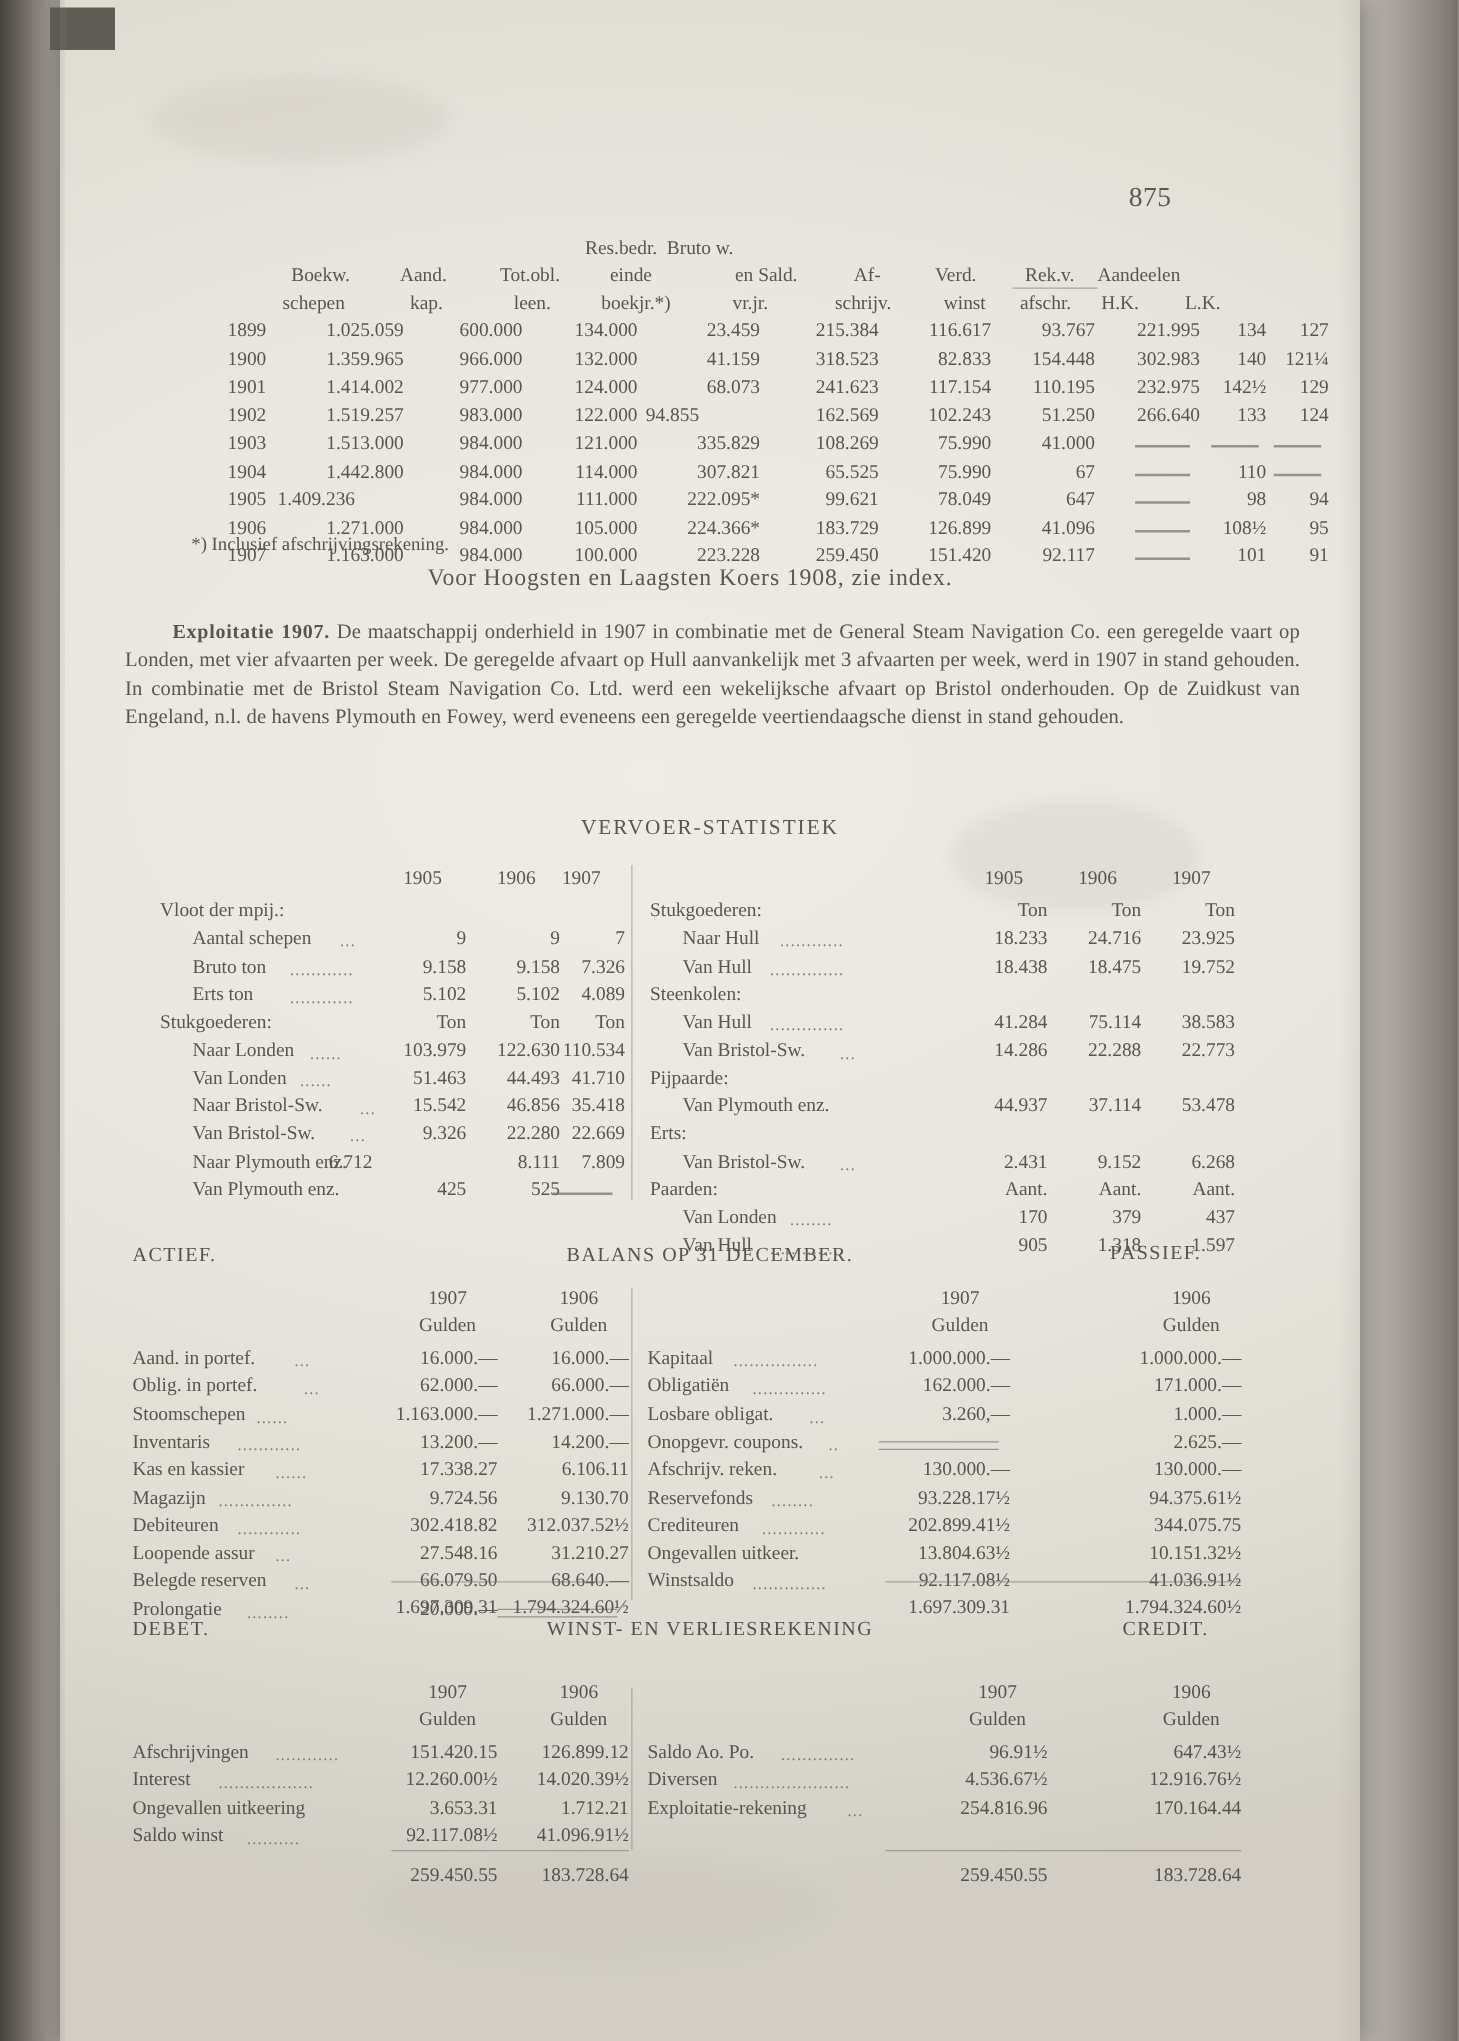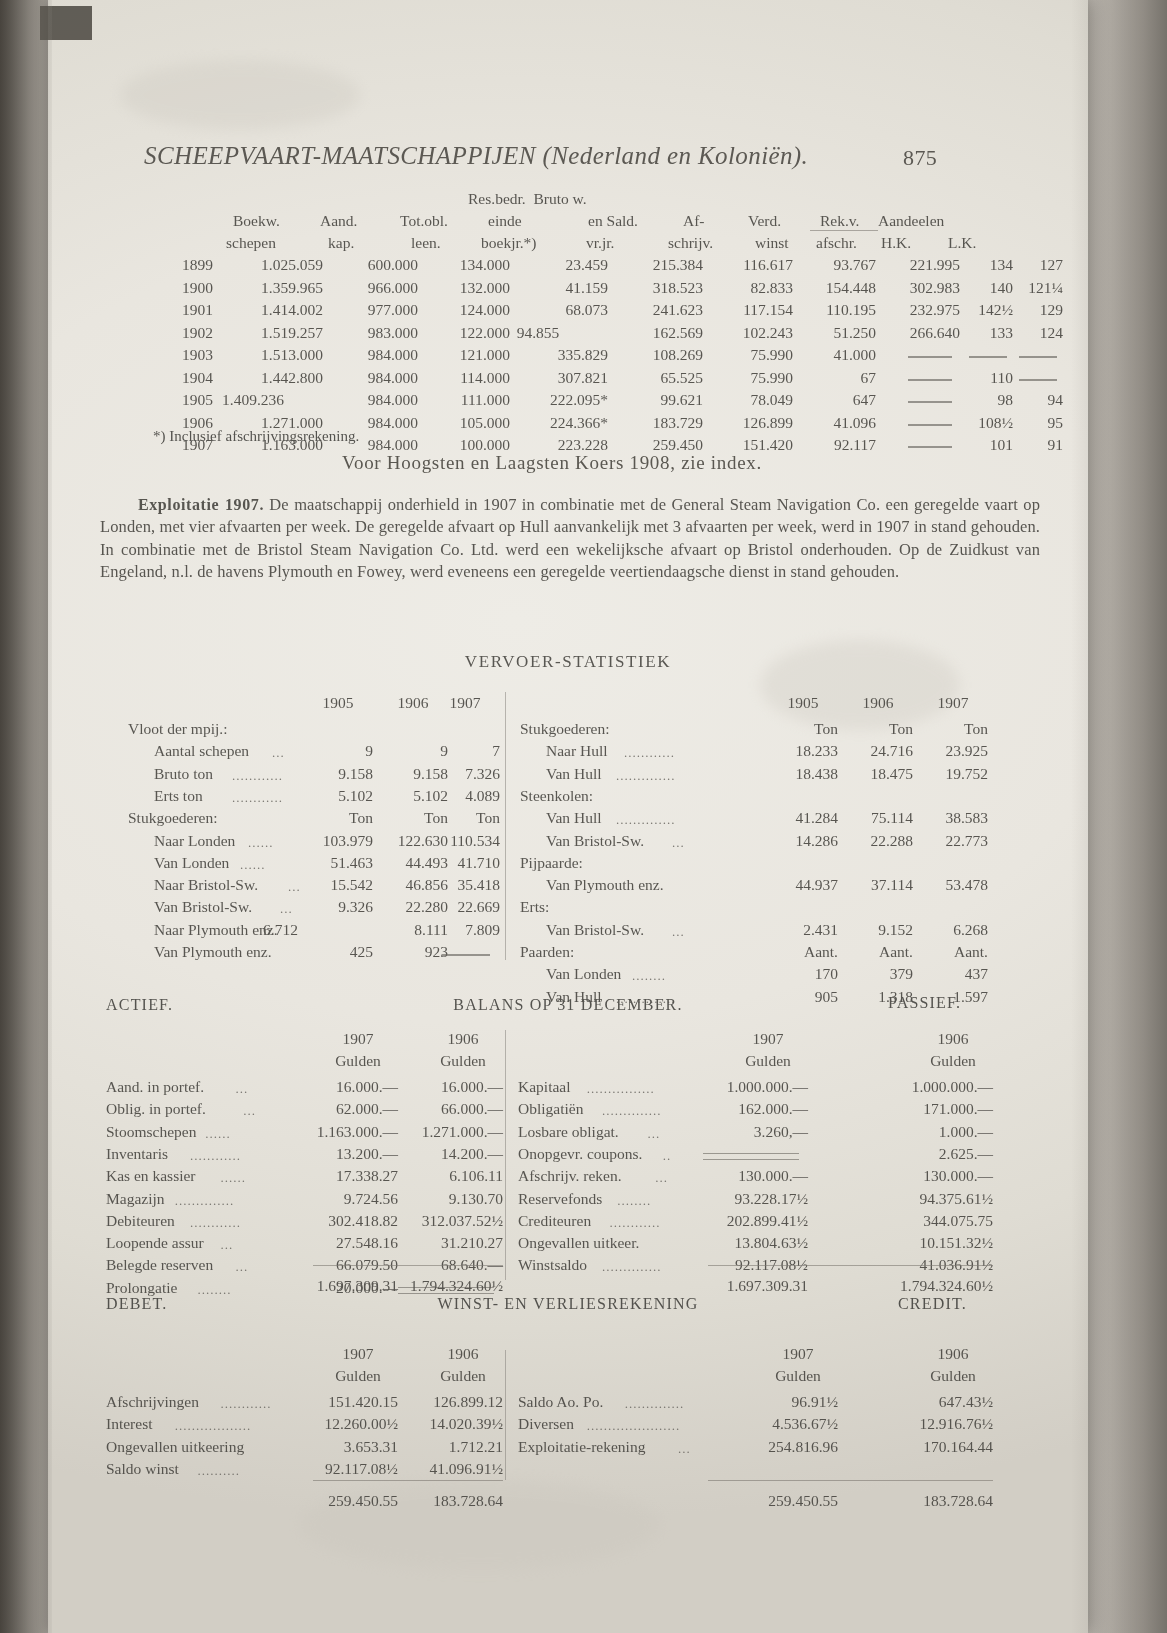--- a/index.html
+++ b/index.html
@@ -94,21 +94,20 @@
 <div id="scan-backdrop"></div>
 <div id="page-sheet"></div>
 <div id="corner-mark"></div>
 
 <div class="smudge" style="left:120px;top:60px;width:240px;height:70px;"></div>
 <div class="smudge" style="left:760px;top:640px;width:200px;height:90px;"></div>
 <div class="smudge" style="left:300px;top:1480px;width:360px;height:90px;"></div>
 
 <div id="ink">
 
-  <div class="abs hdr-title" style="left:96px; top:142px;">SCHEEPVAART-MAATSCHAPPIJEN (Nederland en Koloniën).</div>
   <div class="abs hdr-title hdr-page" style="left:855px; top:145px;">875</div>
 
   <div id="summary-table" class="tbl">
       <div class="abs tbl" style="left: 420px; top: 190px;">Res.bedr.  Bruto w.</div>
       <div class="abs tbl" style="left: 185px; top: 212px;">Boekw.</div>
       <div class="abs tbl" style="left: 272px; top: 212px;">Aand.</div>
       <div class="abs tbl" style="left: 352px; top: 212px;">Tot.obl.</div>
       <div class="abs tbl" style="left: 440px; top: 212px;">einde</div>
       <div class="abs tbl" style="left: 540px; top: 212px;">en Sald.</div>
       <div class="abs tbl" style="left: 635px; top: 212px;">Af-</div>
@@ -279,21 +278,21 @@
       <div class="abs dots" style="left: 232px; top: 901.4px; font-size: 13px;">...</div>
       <div class="abs stat" style="left: 215px; top: 898.4px; width: 110px; text-align: right;">9.326</div>
       <div class="abs stat" style="left: 290px; top: 898.4px; width: 110px; text-align: right;">22.280</div>
       <div class="abs stat" style="left: 342px; top: 898.4px; width: 110px; text-align: right;">22.669</div>
       <div class="abs stat" style="left: 106px; top: 920.7px;">Naar Plymouth enz.</div>
       <div class="abs stat" style="left: 215px; top: 920.7px; width: 110px; text-align: left;">6.712</div>
       <div class="abs stat" style="left: 290px; top: 920.7px; width: 110px; text-align: right;">8.111</div>
       <div class="abs stat" style="left: 342px; top: 920.7px; width: 110px; text-align: right;">7.809</div>
       <div class="abs stat" style="left: 106px; top: 943px;">Van Plymouth enz.</div>
       <div class="abs stat" style="left: 215px; top: 943px; width: 110px; text-align: right;">425</div>
-      <div class="abs stat" style="left: 290px; top: 943px; width: 110px; text-align: right;">923</div>
+      <div class="abs stat" style="left: 290px; top: 943px; width: 110px; text-align: right;">525</div>
       <div class="dash" style="left: 394px; top: 954px; width: 48px;"></div>
     </div>
   <div id="vervoer-right" class="stat">
       <div class="abs stat" style="left: 720px; top: 694px; width: 70px; text-align: center;">1905</div>
       <div class="abs stat" style="left: 795px; top: 694px; width: 70px; text-align: center;">1906</div>
       <div class="abs stat" style="left: 870px; top: 694px; width: 70px; text-align: center;">1907</div>
       <div class="abs stat" style="left: 472px; top: 720px;">Stukgoederen:</div>
       <div class="abs stat" style="left: 680px; top: 720px; width: 110px; text-align: right;">Ton</div>
       <div class="abs stat" style="left: 755px; top: 720px; width: 110px; text-align: right;">Ton</div>
       <div class="abs stat" style="left: 830px; top: 720px; width: 110px; text-align: right;">Ton</div>

